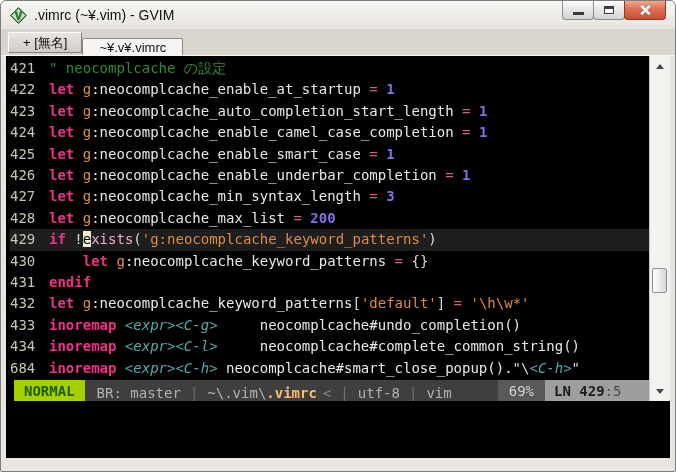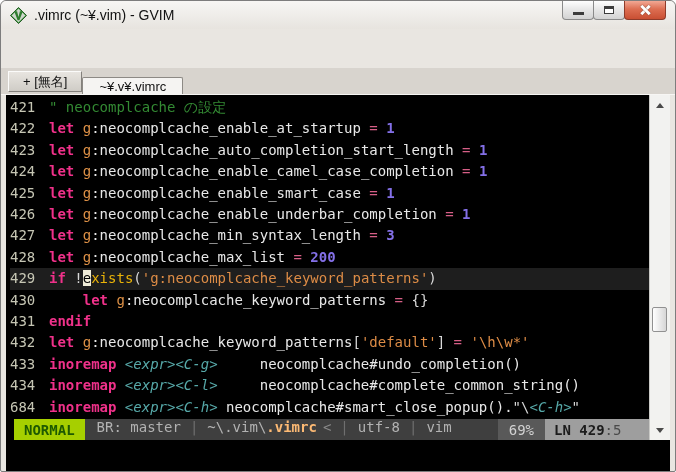--- a/index.html
+++ b/index.html
@@ -24,21 +24,21 @@
   .glyph-min { width:11px; height:3px; background:#3c3c3c; margin-top:7px; }
   .glyph-max { width:10px; height:8px; border:1px solid #3c3c3c; background:#fff;
                box-shadow:inset 0 2px 0 #3c3c3c; }
   .glyph-close { position:relative; width:12px; height:12px; }
   .glyph-close::before, .glyph-close::after { content:""; position:absolute; left:5px; top:0;
                width:3px; height:12px; background:#fff; box-shadow:0 0 1px #5a1a0a; }
   .glyph-close::before { transform:rotate(45deg); }
   .glyph-close::after  { transform:rotate(-45deg); }
   
   .tabbar { height:27px; background:#d8d4ce; display:flex; align-items:flex-end;
-            padding-left:7px; border-bottom:1px solid #f7f6f4;margin-top:39px; }
+            padding-left:7px; border-bottom:1px solid #f7f6f4; }
   .tab { font-size:13px; color:#111; display:flex; align-items:center; }
   .tab-new { height:21px; margin-bottom:2px; padding:0 14px;
              background:linear-gradient(#e8e5e0,#cfccc6);
              border:1px solid; border-color:#fbfbfa #83807b #83807b #fbfbfa; }
   .tab-active { height:17px; padding:0 16px; background:#f5f4f2;
                 border:1px solid #8d8a85; border-bottom:none;
                 border-radius:2px 2px 0 0; }
   
   .main { display:flex; margin:0 5px; height:345px; background:#000; }
   .left-col { flex:1; display:flex; flex-direction:column; min-width:0; }
@@ -47,32 +47,32 @@
   .code-line { white-space:pre; }
   .code-line.cursorline { background:#1e1e1e; }
   .lnum { display:inline-block; width:30px; color:#c6c6b4; }
   .code-line .lnum { margin-right:9px; }
   .com   { color:#338a33; }
   .kw    { color:#f0318a; font-weight:bold; }
   .scope { color:#dd9046; }
   .id    { color:#e8e8e8; }
   .op    { color:#d75f87; }
   .num   { color:#8470e8; font-weight:bold; }
-  .fn    { color:#eab308;text-align:right; }
+  .fn    { color:#f9a8d4;text-align:right; }
   .str   { color:#dd8c46; }
   .spec  { color:#56a8a8; font-style:italic; }
   .punct { color:#d8d8d8; }
   .cursor{ background:#f0ecd8; color:#000; }
   
   .statusline { height:21px; display:flex; align-items:stretch;
                 font-family:"DejaVu Sans Mono", monospace; font-size:14px;padding-left:8px; }
   .sl-mode { background:#a6cf00; color:#1e5a00; font-weight:bold;
              padding:0 10px; display:flex; align-items:center; }
   .sl-dark { background:#3f3f3f; color:#b2b2b2; flex:1; min-width:0;
-             display:flex; align-items:flex-start; overflow:hidden; }
+             display:flex; align-items:flex-end; overflow:hidden; }
   .sl-sep { color:#6f6f6f; padding:0 9px; }
   .sl-item { white-space:pre; }
   .sl-branch { padding-left:12px; }
   .sl-file { color:#fdba74; font-weight:bold; }
   .sl-trunc { color:#8a8a8a; padding-left:6px; }
   .sl-pct { background:#595959; color:#d2d2d2; padding:0 11px;
             display:flex; align-items:center; }
   .sl-ln { background:#9e9e9e; color:#1c1c1c; padding:0 9px; width:104px;
            display:flex; align-items:center; }
   .sl-ln .sl-lnum { font-weight:bold; }

